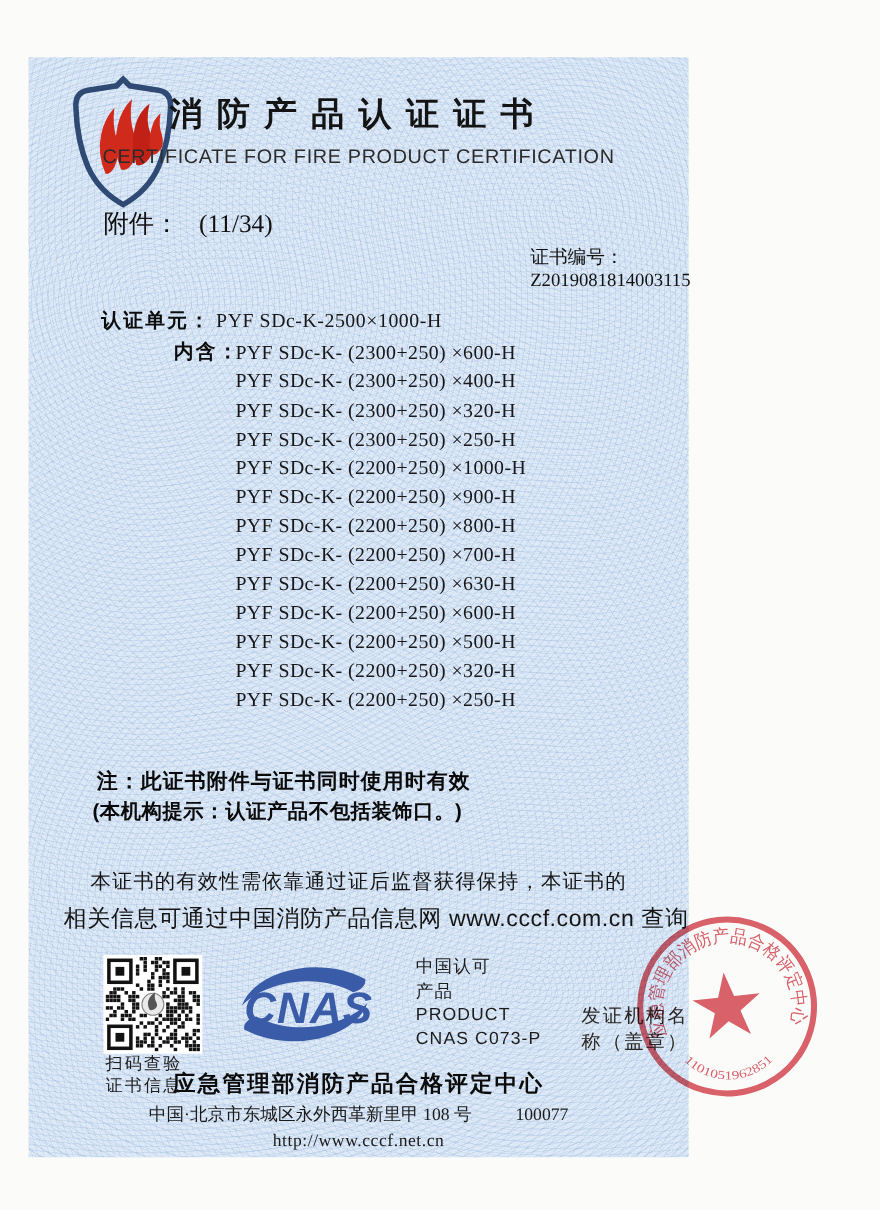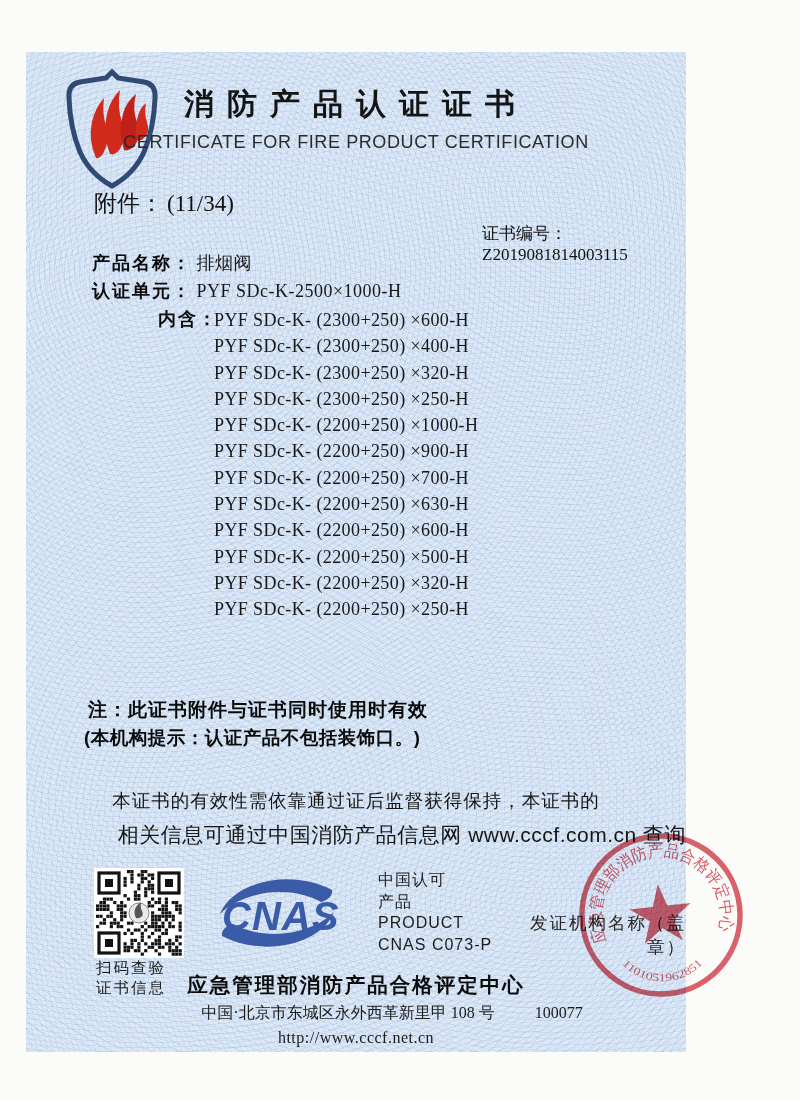--- a/index.html
+++ b/index.html
@@ -1,52 +1,52 @@
 <!DOCTYPE html>
 <html><head>
 <meta charset="utf-8">
 <style>
   html,body{margin:0;padding:0;}
   body{width:800px;height:1100px;background:#ececea;font-family:"Liberation Sans",sans-serif;}
   .sheet{position:relative;width:800px;height:1100px;background:#fbfbf9;overflow:hidden;outline:1px solid #d8d8d4;}
   
-  .cert{position:absolute;left:26px;top:52px;width:660px;height:1000px;
+  .cert{position:absolute;left:26px;top:52px;width:600px;height:1000px;
     background-color:#dde9f6;
     background-image:
       repeating-radial-gradient(circle at 18% 22%, rgba(110,150,205,.16) 0 1px, transparent 1px 5px),
       repeating-radial-gradient(circle at 82% 14%, rgba(110,150,205,.14) 0 1px, transparent 1px 6px),
       repeating-radial-gradient(circle at 30% 75%, rgba(110,150,205,.13) 0 1px, transparent 1px 7px),
       repeating-radial-gradient(circle at 75% 85%, rgba(110,150,205,.12) 0 1px, transparent 1px 5px);
   }
   .abs{position:absolute;}
   .serif{font-family:"Liberation Serif","DejaVu Serif",serif;}
   .sans{font-family:"Liberation Sans","DejaVu Sans",sans-serif;}
   .title{width:100%;text-align:center;top:32px;font-size:30px;letter-spacing:13px;color:#141414;font-weight:600;}
   .subtitle{width:100%;text-align:center;top:80px;font-size:18px;color:#2b2b2b;letter-spacing:.6px;}
   .attach{left:68px;top:136px;font-size:23px;color:#111;}
-  .attach .val{margin-left:4px;}
+  .attach .val{margin-left:18px;}
   .certno{left:432px;top:170px;font-size:17px;color:#111;margin-left:24px;}
   .fieldlabel{font-weight:bold;color:#0c0c0c;font-size:18px;letter-spacing:2px;}
   .fieldval{color:#17171a;font-size:18px;letter-spacing:.5px;}
   .row-name{left:66px;top:199px;}
   .row-unit{left:66px;top:227px;}
   .contains-label{left:132px;top:255px;}
   .items{left:188px;top:255px;line-height:26.3px;font-size:18px;color:#17171a;letter-spacing:.4px;}
   .note1{left:62px;top:645px;font-size:19px;font-weight:bold;color:#0a0a0a;letter-spacing:1px;}
   .note2{left:58px;top:673px;font-size:18.5px;font-weight:bold;color:#0a0a0a;letter-spacing:.5px;}
   .valid1{width:100%;text-align:center;top:736px;font-size:18.5px;color:#151515;letter-spacing:1px;}
   .valid2{width:100%;text-align:right;top:769px;font-size:21px;color:#151515;letter-spacing:.5px;}
   .qr{left:68px;top:816px;width:86px;height:86px;background:#fff;padding:2px;}
   .qrcap{left:70px;top:906px;font-size:15.5px;color:#1c1c1c;line-height:20px;letter-spacing:2px;}
   .cnas{left:190px;top:820px;width:122px;height:82px;}
   .cnastext{left:352px;top:817px;font-size:16px;color:#1c1c1c;line-height:21.5px;letter-spacing:1px;}
   .issuer{left:488px;top:859px;font-size:17.5px;color:#2a2623;letter-spacing:2px;z-index:1;text-align:right;}
   .stamp{left:542px;top:770px;width:186px;height:186px;mix-blend-mode:multiply;opacity:.92;transform:rotate(-6deg);z-index:2;}
   .orgname{width:100%;text-align:center;top:919px;font-size:20.5px;font-weight:bold;color:#0c0c0c;letter-spacing:2px;}
-  .address{width:100%;text-align:center;top:951px;font-size:16px;color:#1a1a1a;margin-left:36px;}
+  .address{width:100%;text-align:center;top:951px;font-size:16px;color:#1a1a1a;}
   .address .post{margin-left:40px;}
   .website{width:100%;text-align:center;top:977px;font-size:16px;color:#1a1a1a;letter-spacing:.5px;}
   .logo{left:26px;top:14px;width:120px;height:126px;}
 </style>
 </head>
 <body>
 
 <div class="sheet">
   <div class="cert">
 
@@ -64,37 +64,34 @@
     <div class="abs subtitle sans">CERTIFICATE FOR FIRE PRODUCT CERTIFICATION</div>
 
     <div class="abs attach serif">
       <span>附件：</span><span class="val">(11/34)</span>
     </div>
 
     <div class="abs certno serif">
       <span>证书编号：</span><span>Z2019081814003115</span>
     </div>
 
-    <div class="abs row-name">
-      <span class="fieldlabel sans">产品名称：</span>
-      <span class="fieldval serif">排烟阀</span>
-    </div>
     <div class="abs row-unit">
       <span class="fieldlabel sans">认证单元：</span>
       <span class="fieldval serif">PYF SDc-K-2500×1000-H</span>
     </div>
     <div class="abs contains-label fieldlabel sans">内含：</div>
 
     <div class="abs items serif">
       <div>PYF SDc-K- (2300+250) ×600-H</div>
       <div>PYF SDc-K- (2300+250) ×400-H</div>
       <div>PYF SDc-K- (2300+250) ×320-H</div>
       <div>PYF SDc-K- (2300+250) ×250-H</div>
       <div>PYF SDc-K- (2200+250) ×1000-H</div>
       <div>PYF SDc-K- (2200+250) ×900-H</div>
+      <div>PYF SDc-K- (2200+250) ×800-H</div>
       <div>PYF SDc-K- (2200+250) ×700-H</div>
       <div>PYF SDc-K- (2200+250) ×630-H</div>
       <div>PYF SDc-K- (2200+250) ×600-H</div>
       <div>PYF SDc-K- (2200+250) ×500-H</div>
       <div>PYF SDc-K- (2200+250) ×320-H</div>
       <div>PYF SDc-K- (2200+250) ×250-H</div>
     </div>
 
     <div class="abs note2 sans">(本机构提示：认证产品不包括装饰口。)</div>
     <div class="abs note1 sans">注：此证书附件与证书同时使用时有效</div>

